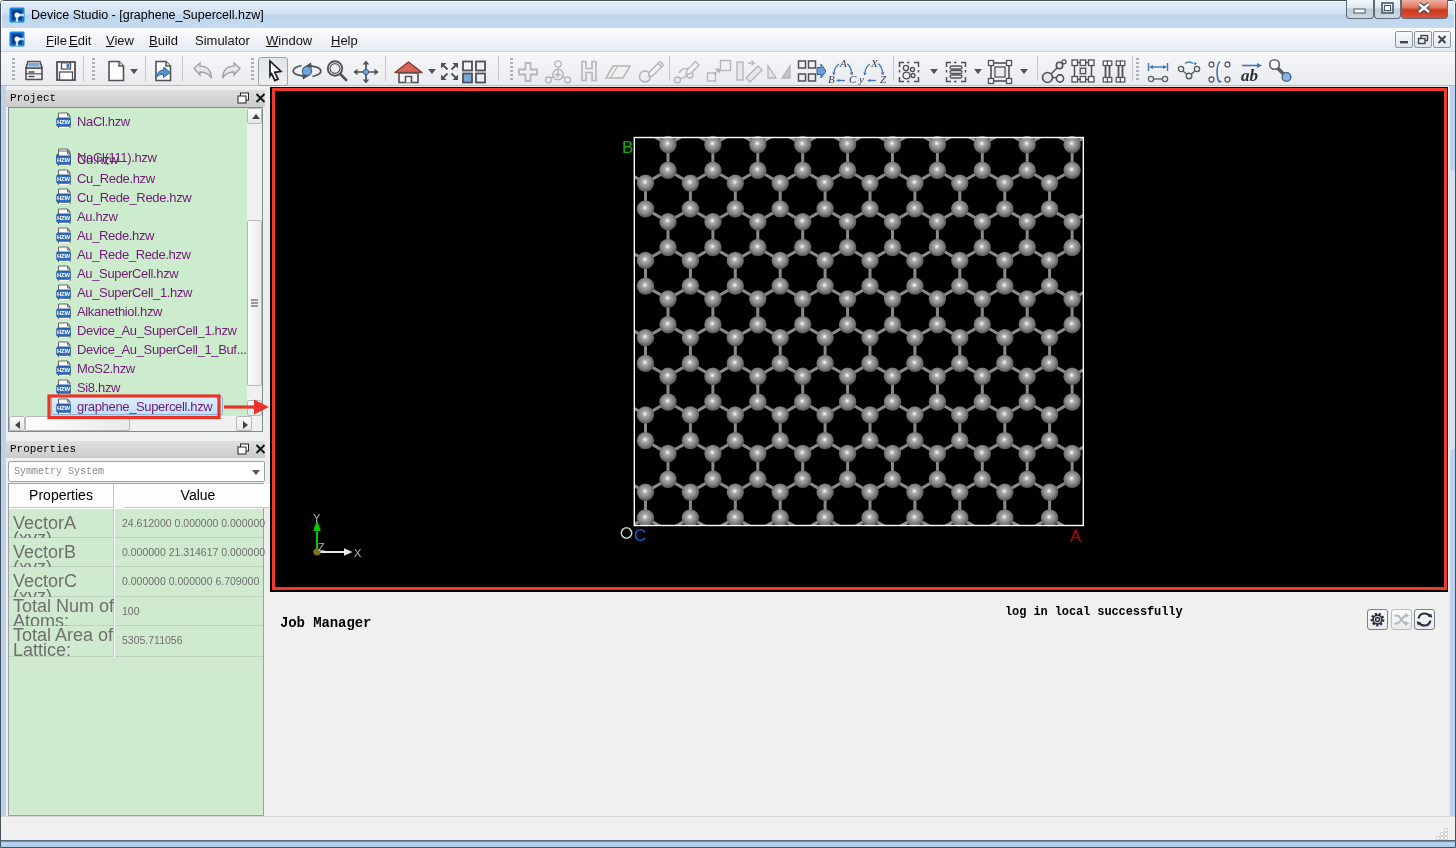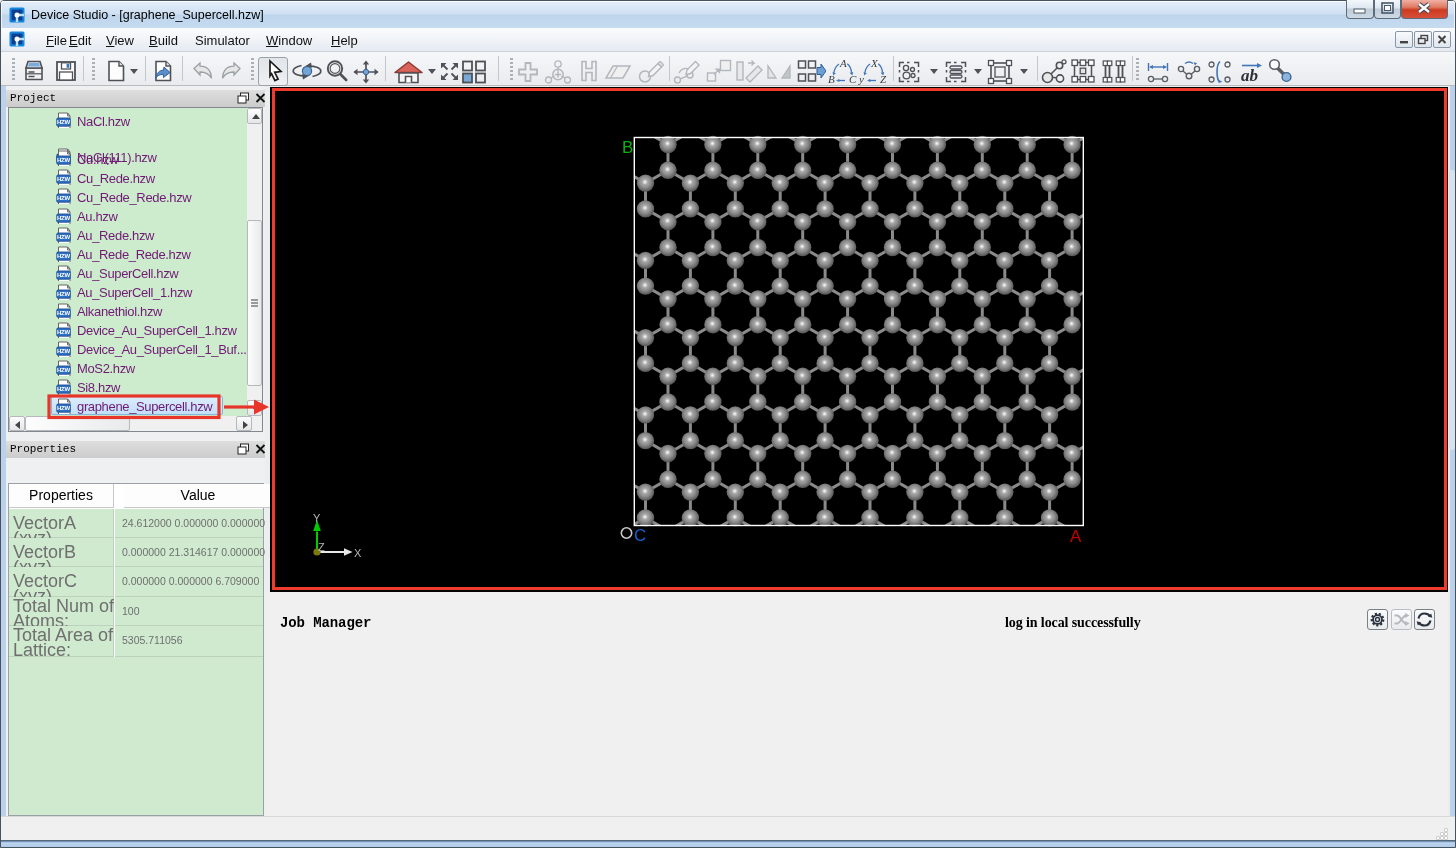--- a/index.html
+++ b/index.html
@@ -43,21 +43,21 @@
 #ptable{position:absolute;left:2px;top:397px;width:256px;height:175px;border:1px solid #9aa0a8;background:#fff}
 #ptable .hd{position:absolute;top:0;height:24px;border-bottom:1px solid #c8c8c8;background:#fdfdfd;
  font-size:14px;color:#000;text-align:center;padding-top:3px}
 .prow{position:absolute;background:#cfeacf;border-bottom:1px solid #bdd2bd}
 .plabel{position:absolute;left:4px;font-size:18px;color:#6f6f6f;line-height:14.5px}
 .pval{position:absolute;left:113px;font-size:10.5px;color:#6f6f6f;white-space:nowrap}
 #viewport{position:absolute;left:270px;top:86.5px;width:1178px;height:505px;background:#000}
 #redbox{position:absolute;left:1.5px;top:1.5px;width:1175px;height:502px;border:3px solid #ee3b2e}
 #jm{position:absolute;left:266px;top:592px;width:1182px;height:224px;background:#f0f0f0}
 #jmtitle{position:absolute;left:14px;top:23px;font-family:"Liberation Mono",monospace;font-size:14px;color:#000;font-weight:bold;letter-spacing:-0.1px}
-#jmlog{position:absolute;left:739px;top:23px;font-family:Liberation Serif, serif;font-size:14px;color:#000;font-weight:bold;letter-spacing:-0.1px}
+#jmlog{position:absolute;left:739px;top:13px;font-family:Liberation Mono, monospace;font-size:12px;color:#000;font-weight:bold;letter-spacing:-0.1px}
 .jbtn{position:absolute;top:17px;width:21px;height:21px;border:1px solid #9aa0a8;border-radius:3px;background:linear-gradient(#fafbfc,#e8eaec)}
 #jtable{position:absolute;left:5px;top:44px;width:1171px;height:172px;border:1px solid #a8adb3;background:#cfe9cf}
 #jhead{position:absolute;left:0;top:0;width:1169px;height:25px;background:linear-gradient(#fdfdfd,#f2f3f4);border-bottom:1px solid #c8cacd}
 .jh{position:absolute;top:4px;font-size:13.5px;color:#000;text-align:center}
 .jsep{position:absolute;top:2px;width:1px;height:21px;background:#d0d2d5}
 #statusbar{position:absolute;left:1px;top:816px;width:1454px;height:24px;background:#f0f0f0;border-top:1px solid #d8d8d8}
 #botborder{position:absolute;left:1px;top:840px;width:1454px;height:7px;
  background:linear-gradient(#53687e 0,#53687e 1px,#9dbde0 2px,#bcd4ee 45%,#aecbea)}
 .sideborder{position:absolute;top:86px;width:5px;height:754px;background:#bcd2ea}
 </style></head><body>
@@ -541,20 +541,21 @@
         <div class="arr" style="left:6px;top:3.5px;border-top:4px solid transparent;border-bottom:4px solid transparent;border-left:5px solid #444"></div>
       </div>
       <div class="sthumb" style="left:16px;top:308px;width:105px;height:15px"></div>
     </div>
  <div class="ptitle" style="top:354.5px">Properties<svg class="pbtn" style="left:231px" width="13" height="12" viewBox="0 0 13 12">
         <rect x="3.5" y="1" width="8" height="7" fill="#fff" stroke="#222"></rect>
         <rect x="1" y="4" width="8" height="7" fill="#fff" stroke="#222"></rect>
       </svg><svg class="pbtn" style="left:248px" width="12" height="12" viewBox="0 0 12 12">
         <path d="M2 2l8 8M10 2l-8 8" stroke="#111" stroke-width="1.8"></path>
       </svg></div>
+    <div id="combo">Symmetry System<div class="arr" style="left:243px;top:8.5px;border-left:4.5px solid transparent;border-right:4.5px solid transparent;border-top:5.5px solid #555"></div></div>
     <div id="ptable">
       <div class="hd" style="left:0;width:105px;border-right:1px solid #c8c8c8">Properties</div>
       <div class="hd" style="left:115px;width:148px">Value</div>
       <div class="prow" style="left:0;top:25px;width:105px;height:29px;border-right:1px solid #bdd2bd"></div>
       <div class="prow" style="left:106px;top:25px;width:148px;height:29px"></div>
       <div class="plabel" style="top:32px;width:102px">VectorA (xyz)</div>
       <div class="pval" style="top:33px">24.612000 0.000000 0.000000</div>
       <div class="prow" style="left:0;top:54px;width:105px;height:29px;border-right:1px solid #bdd2bd"></div>
       <div class="prow" style="left:106px;top:54px;width:148px;height:29px"></div>
       <div class="plabel" style="top:61px;width:102px">VectorB (xyz)</div>

